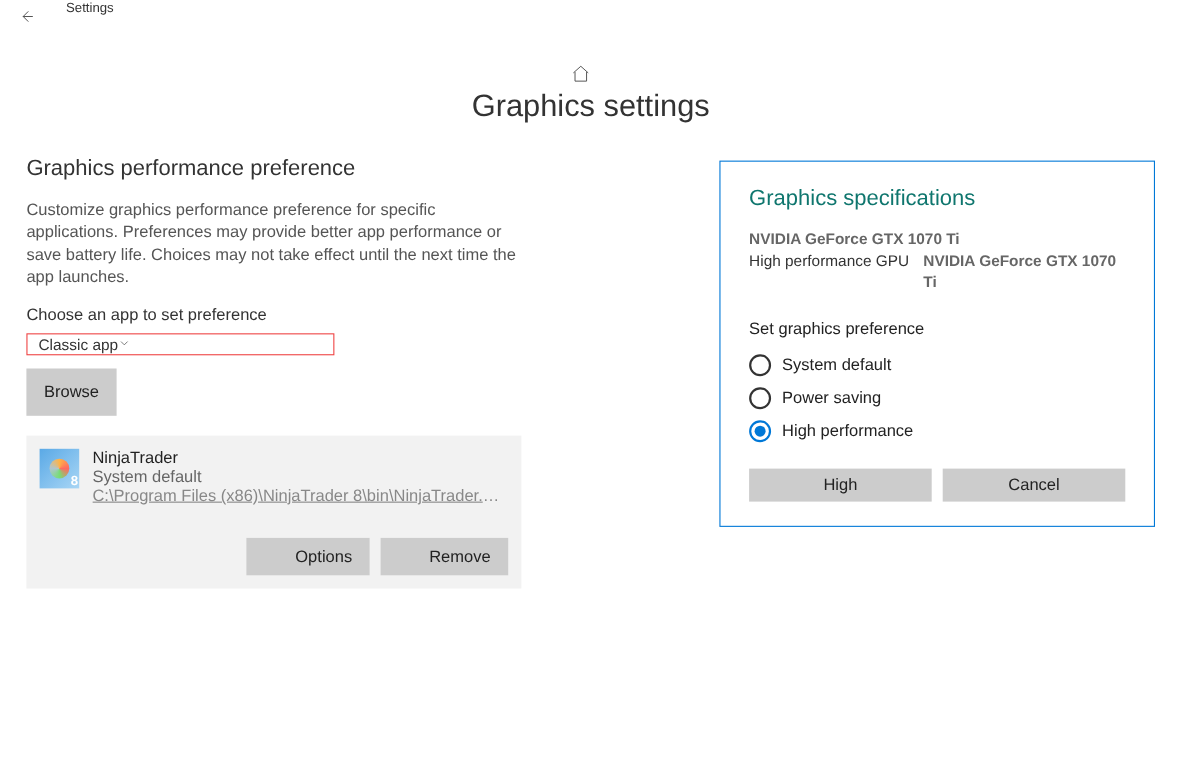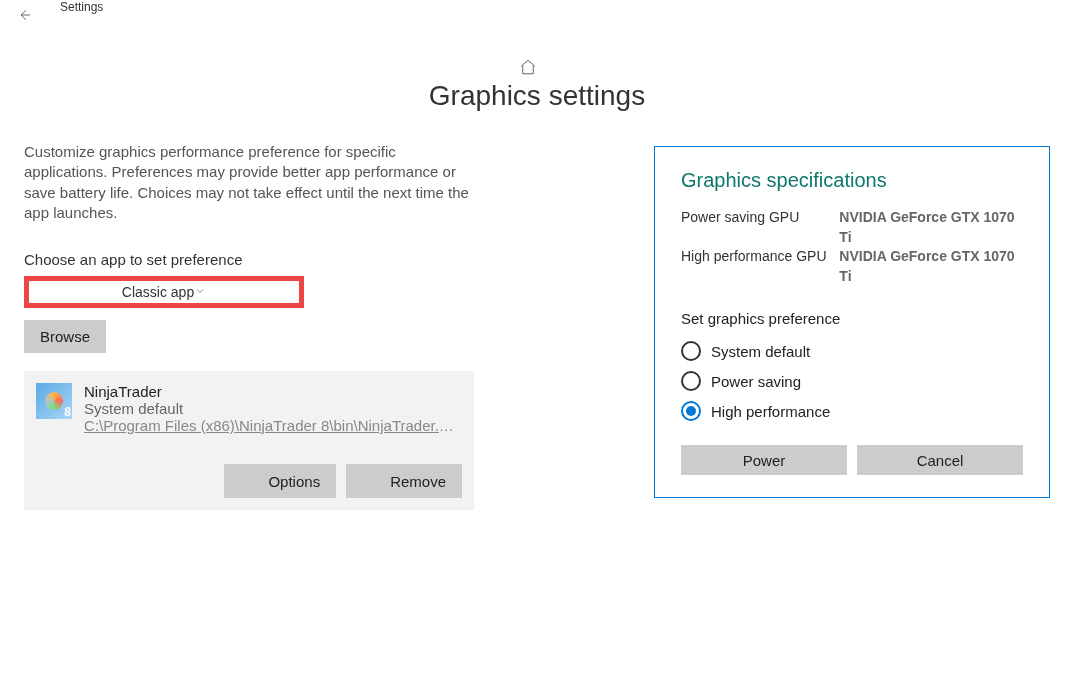--- a/index.html
+++ b/index.html
@@ -75,58 +75,58 @@
     .section-heading {
       font-size: 20px;
       font-weight: 400;
       color: #333;
       margin-bottom: 16px;
     }
     .section-desc {
       font-size: 15px;
       color: #555;
       line-height: 1.35;
-      margin-bottom: 28px;
+      margin-bottom: 16px;
     }
     .field-label {
       font-size: 15px;
       color: #333;
       margin-bottom: 8px;
     }
 
     
     .dropdown {
       width: 280px;
-      height: 32px;
-      border: 5px solid #ef4444;
+      height: 20px;
+      border: 1px solid #ef4444;
       background: #fff;
       display: flex;
       align-items: center;
-      justify-content: center;
+      justify-content: flex-start;
       padding: 0 10px;
       font-size: 14px;
       color: #333;
       cursor: pointer;
       margin-bottom: 12px;
     }
     .dropdown .chev svg { width: 12px; height: 12px; stroke: #555; fill: none; stroke-width: 1.4; }
 
     .btn {
       display: inline-flex;
       align-items: center;
       justify-content: center;
       background: #ccc;
       border: none;
       font-size: 15px;
       color: #222;
       cursor: pointer;
       padding: 0 16px;
     }
     .btn.small {
-      height: 33px;
+      height: 43px;
     }
 
     
     .app-card {
       margin-top: 18px;
       background: #f2f2f2;
       padding: 12px;
       width: 450px;
     }
     .app-card-top {
@@ -294,20 +294,21 @@
           <path d="M3 11 L12 3 L21 11 M5 10 V21 H19 V10"></path>
         </svg>
     </span>
   </div>
   <h1 class="page-title">Graphics settings</h1>
 </div>
 
 <div class="main">
 
   <div class="left-col">
+    <div class="section-heading">Graphics performance preference</div>
     <div class="section-desc">Customize graphics performance preference for specific applications. Preferences may provide better app performance or save battery life. Choices may not take effect until the next time the app launches.</div>
 
     <div class="field-label">Choose an app to set preference</div>
 
     <div class="dropdown">
       <span>Classic app</span>
       <span class="chev">
         <svg viewBox="0 0 24 24">
             <path d="M6 9 L12 15 L18 9"></path>
           </svg>
@@ -333,21 +334,20 @@
         <button class="btn">Remove</button>
       </div>
     </div>
   </div>
 
   <div class="right-panel">
     <div class="panel-heading">Graphics specifications</div>
 
     <div id="specs">
         <div class="spec-row">
-          <div class="spec-label">Power saving GPU</div>
           <div class="spec-value">NVIDIA GeForce GTX 1070 Ti</div>
         </div>
         <div class="spec-row">
           <div class="spec-label">High performance GPU</div>
           <div class="spec-value">NVIDIA GeForce GTX 1070 Ti</div>
         </div>
       </div>
 
     <div class="panel-subheading">Set graphics preference</div>
 
@@ -366,17 +366,17 @@
         </div>
         <div class="radio-item selected">
           <div class="radio-outer">
             <div class="radio-inner"></div>
           </div>
           <div class="radio-label">High performance</div>
         </div>
       </div>
 
     <div class="panel-actions">
-      <button class="btn">Power</button>
+      <button class="btn">High</button>
       <button class="btn">Cancel</button>
     </div>
   </div>
 </div>
 
 </body></html>

